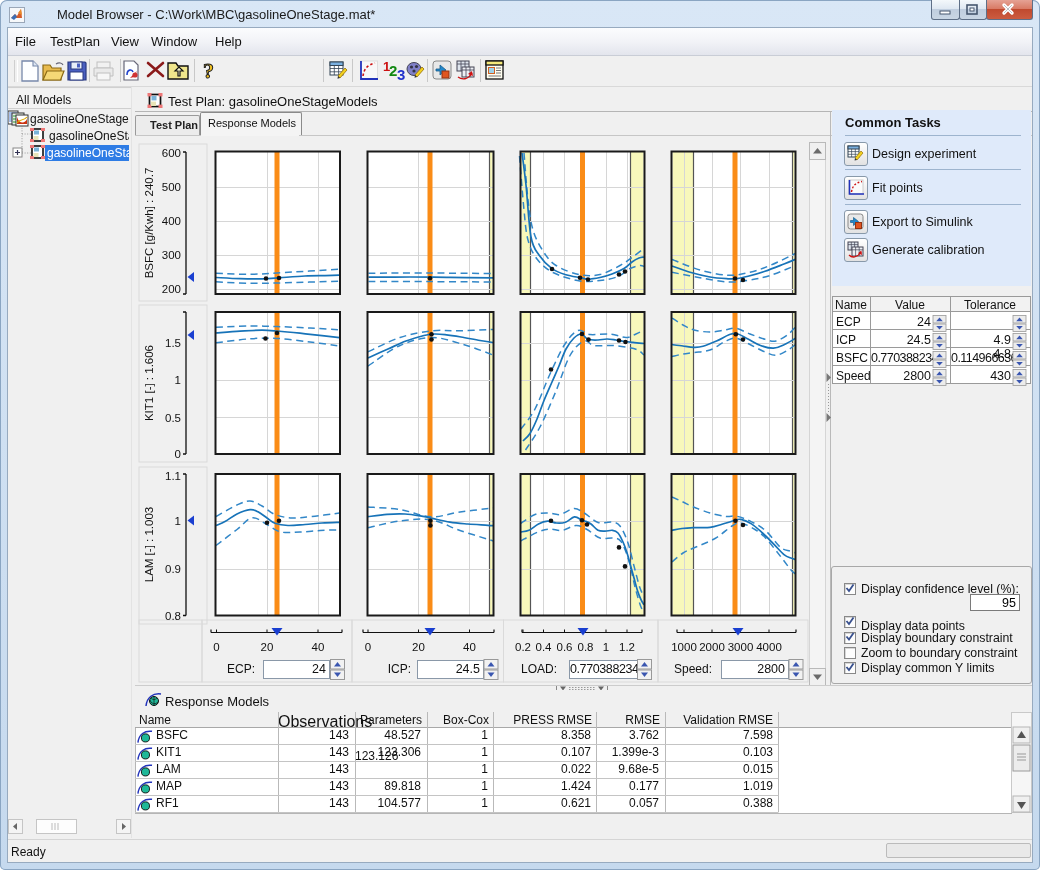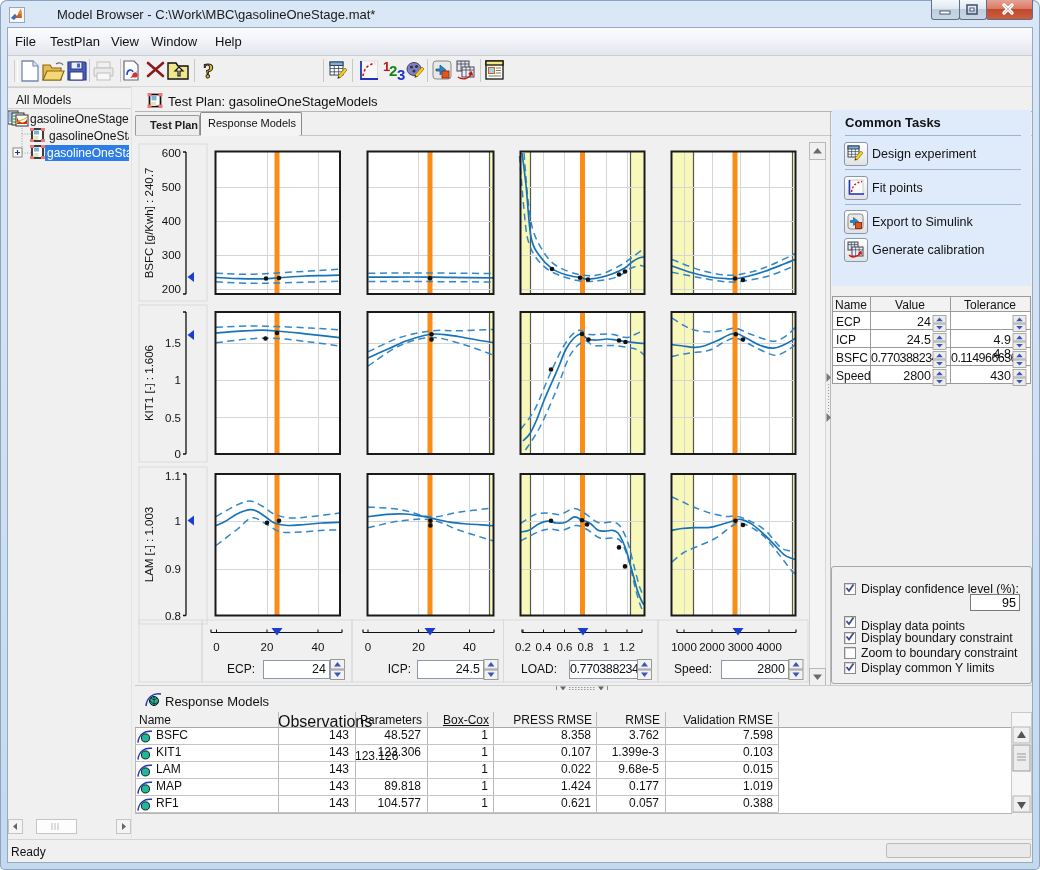--- a/index.html
+++ b/index.html
@@ -663,21 +663,21 @@
 <path d="M1 14 C2 5 8 1 16 2" fill="none" stroke="#2233bb" stroke-width="1.5"></path>
 <circle cx="9" cy="9" r="4.5" fill="#1fb898" stroke="#111"></circle>
 <path d="M5 8 A4.5 4.5 0 0 0 13 10 M9 4.5 V13.5 M5.8 6 C8 8 10 8 12.2 6" stroke="#111" stroke-width="0.7" fill="none"></path>
 </svg>
 <div class="abs" style="left:165px;top:694px;font-size:13px;color:#111;">Response Models</div>
 <div class="abs" style="left:135px;top:712px;width:876px;height:100px;background:#fff;border:1px solid #b5b5b5;border-right:none;"></div>
 <div class="abs" style="left:135px;top:712px;width:876px;height:15px;background:#f0f0f0;border-bottom:1px solid #a8a8a8;"></div>
 <div class="abs" style="left:139px;top:713px;font-size:12px;color:#111;">Name</div>
 <div class="abs" style="left:278px;top:713px;width:72px;font-size:16px;color:#111;text-align:right;">Observations</div>
 <div class="abs" style="left:355px;top:713px;width:67px;font-size:12px;color:#111;text-align:right;">Parameters</div>
-<div class="abs" style="left:428px;top:713px;width:61px;font-size:12px;color:#111;text-align:right;text-decoration:underline;">Box-Cox</div>
+<div class="abs" style="left:428px;top:713px;width:61px;font-size:12px;color:#111;text-align:right;">Box-Cox</div>
 <div class="abs" style="left:494px;top:713px;width:98px;font-size:12px;color:#111;text-align:right;">PRESS RMSE</div>
 <div class="abs" style="left:597px;top:713px;width:63px;font-size:12px;color:#111;text-align:right;">RMSE</div>
 <div class="abs" style="left:665px;top:713px;width:108px;font-size:12px;color:#111;text-align:right;">Validation RMSE</div>
 <svg class="abs" style="left:135px;top:712px;" width="877" height="101" viewBox="0 0 877 101">
     <path d="M143.5 0 V100" stroke="#b9b9b9" stroke-width="1"></path>
     <path d="M220.5 0 V100" stroke="#b9b9b9" stroke-width="1"></path>
     <path d="M292.5 0 V100" stroke="#b9b9b9" stroke-width="1"></path>
     <path d="M358.5 0 V100" stroke="#b9b9b9" stroke-width="1"></path>
     <path d="M461.5 0 V100" stroke="#b9b9b9" stroke-width="1"></path>
     <path d="M530.5 0 V100" stroke="#b9b9b9" stroke-width="1"></path>

